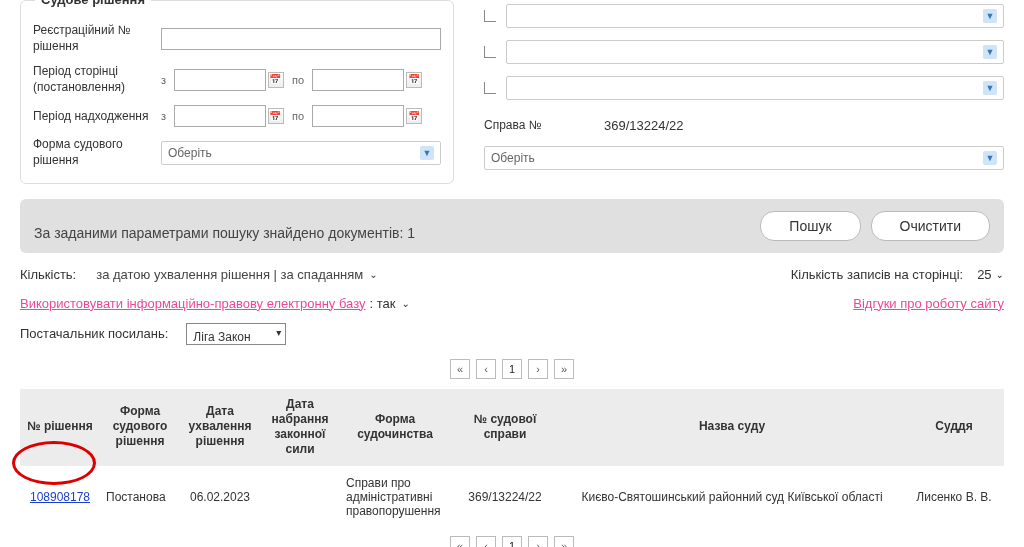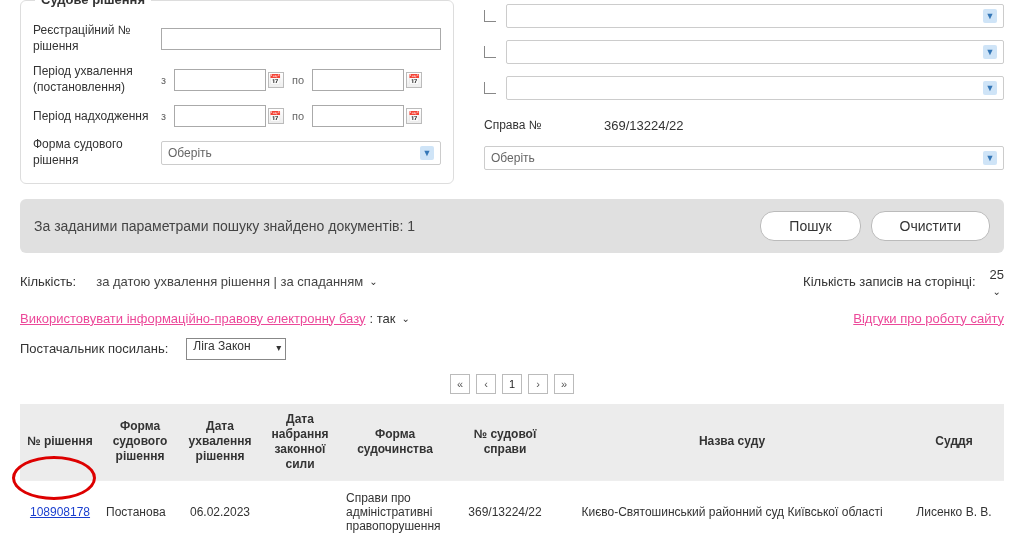--- a/index.html
+++ b/index.html
@@ -119,21 +119,21 @@
     font-size: 13px;
     color: #333;
     flex: 1;
   }
 
   .resbar {
     background: #e0e0e0;
     border-radius: 6px;
     padding: 12px 14px;
     display: flex;
-    align-items: center;
+    align-items: flex-end;
     justify-content: space-between;
     margin-bottom: 14px;
   }
   .resbar-text {
     color: #444;
     font-size: 14px;
   }
   .resbar-buttons { display: flex; gap: 10px; }
   .btn {
     background: #fff;
@@ -174,21 +174,21 @@
 
   .provider-row {
     display: flex; align-items: center; gap: 18px;
     margin-bottom: 14px;
   }
   .provider-sel {
     border: 1px solid #888;
     height: 22px;
     padding: 0 22px 0 6px;
     font-size: 12px;
-    display: flex; align-items: flex-start;
+    display: flex; align-items: flex-end;
     position: relative;
     min-width: 100px;
   }
   .provider-sel::after {
     content: "▾";
     position: absolute; right: 4px; top: 3px;
     font-size: 10px; color: #333;
   }
 
   .pager {
@@ -248,21 +248,21 @@
 
     <div class="fieldset" style="flex:0 0 430px;">
       <div class="fieldset-legend">Судове рішення</div>
 
       <div class="form-row">
         <div class="form-label">Реєстраційний № рішення</div>
         <input class="txt-input txt-wide" type="text" style="">
       </div>
 
       <div class="form-row">
-        <div class="form-label">Період ухвалення (постановлення)</div>
+        <div class="form-label">Період сторінці (постановлення)</div>
         <span class="small-z">з</span>
         <span class="date-wrap">
           <input class="txt-input date-input" type="text" style="">
           <span class="cal-icon">📅</span>
         </span>
         <span class="small-z">по</span>
         <span class="date-wrap">
           <input class="txt-input date-input" type="text" style="">
           <span class="cal-icon">📅</span>
         </span>
@@ -337,21 +337,21 @@
   <div class="controls-row">
     <div class="sort-wrap">
       <span class="sort-label">Кількість:</span>
       <span class="sort-val">
         <span>за датою ухвалення рішення | за спаданням</span>
         <span class="chev">⌄</span>
       </span>
     </div>
     <div class="perpage">
       <span>Кількість записів на сторінці:</span>
-      <span style="display:inline-flex;align-items:center;gap:4px;flex-direction:column;">
+      <span style="display:inline-flex;align-items:center;gap:4px;">
         <span>25</span>
         <span class="chev">⌄</span>
       </span>
     </div>
   </div>
 
   <div class="links-row">
     <div class="links-left">
       <a href="#" class="linkish">Використовувати інформаційно-правову електронну базу</a>
       <span>: так</span>

